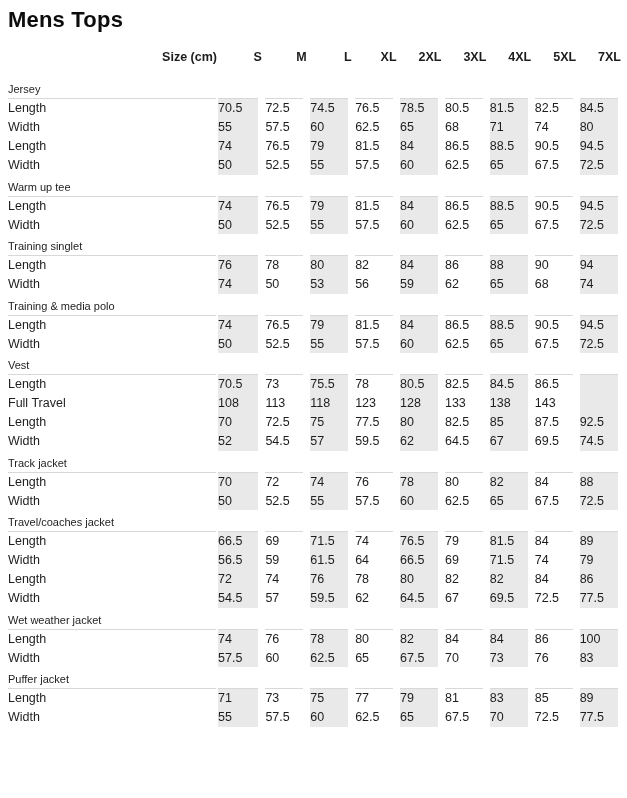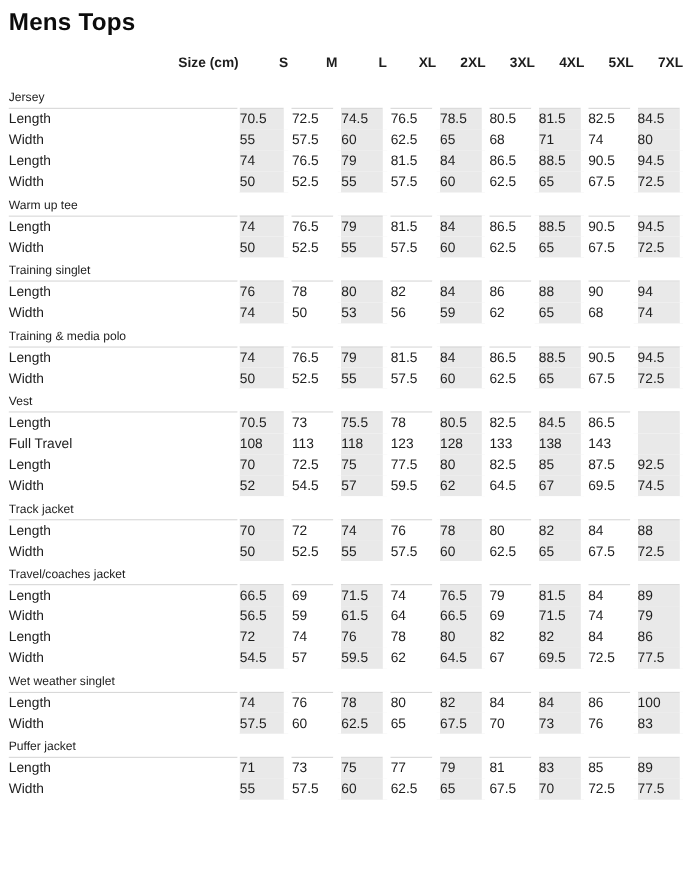--- a/index.html
+++ b/index.html
@@ -347,21 +347,21 @@
           <td class="val">57</td>
           <td class="val shaded">59.5</td>
           <td class="val">62</td>
           <td class="val shaded">64.5</td>
           <td class="val">67</td>
           <td class="val shaded">69.5</td>
           <td class="val">72.5</td>
           <td class="val shaded">77.5</td>
         </tr>
         <tr class="section-row">
-          <td colspan="10">Wet weather singlet</td>
+          <td colspan="10">Wet weather jacket</td>
         </tr>
         <tr class="data-row">
           <td class="row-label">Length</td>
           <td class="val shaded">74</td>
           <td class="val">76</td>
           <td class="val shaded">78</td>
           <td class="val">80</td>
           <td class="val shaded">82</td>
           <td class="val">84</td>
           <td class="val shaded">84</td>

